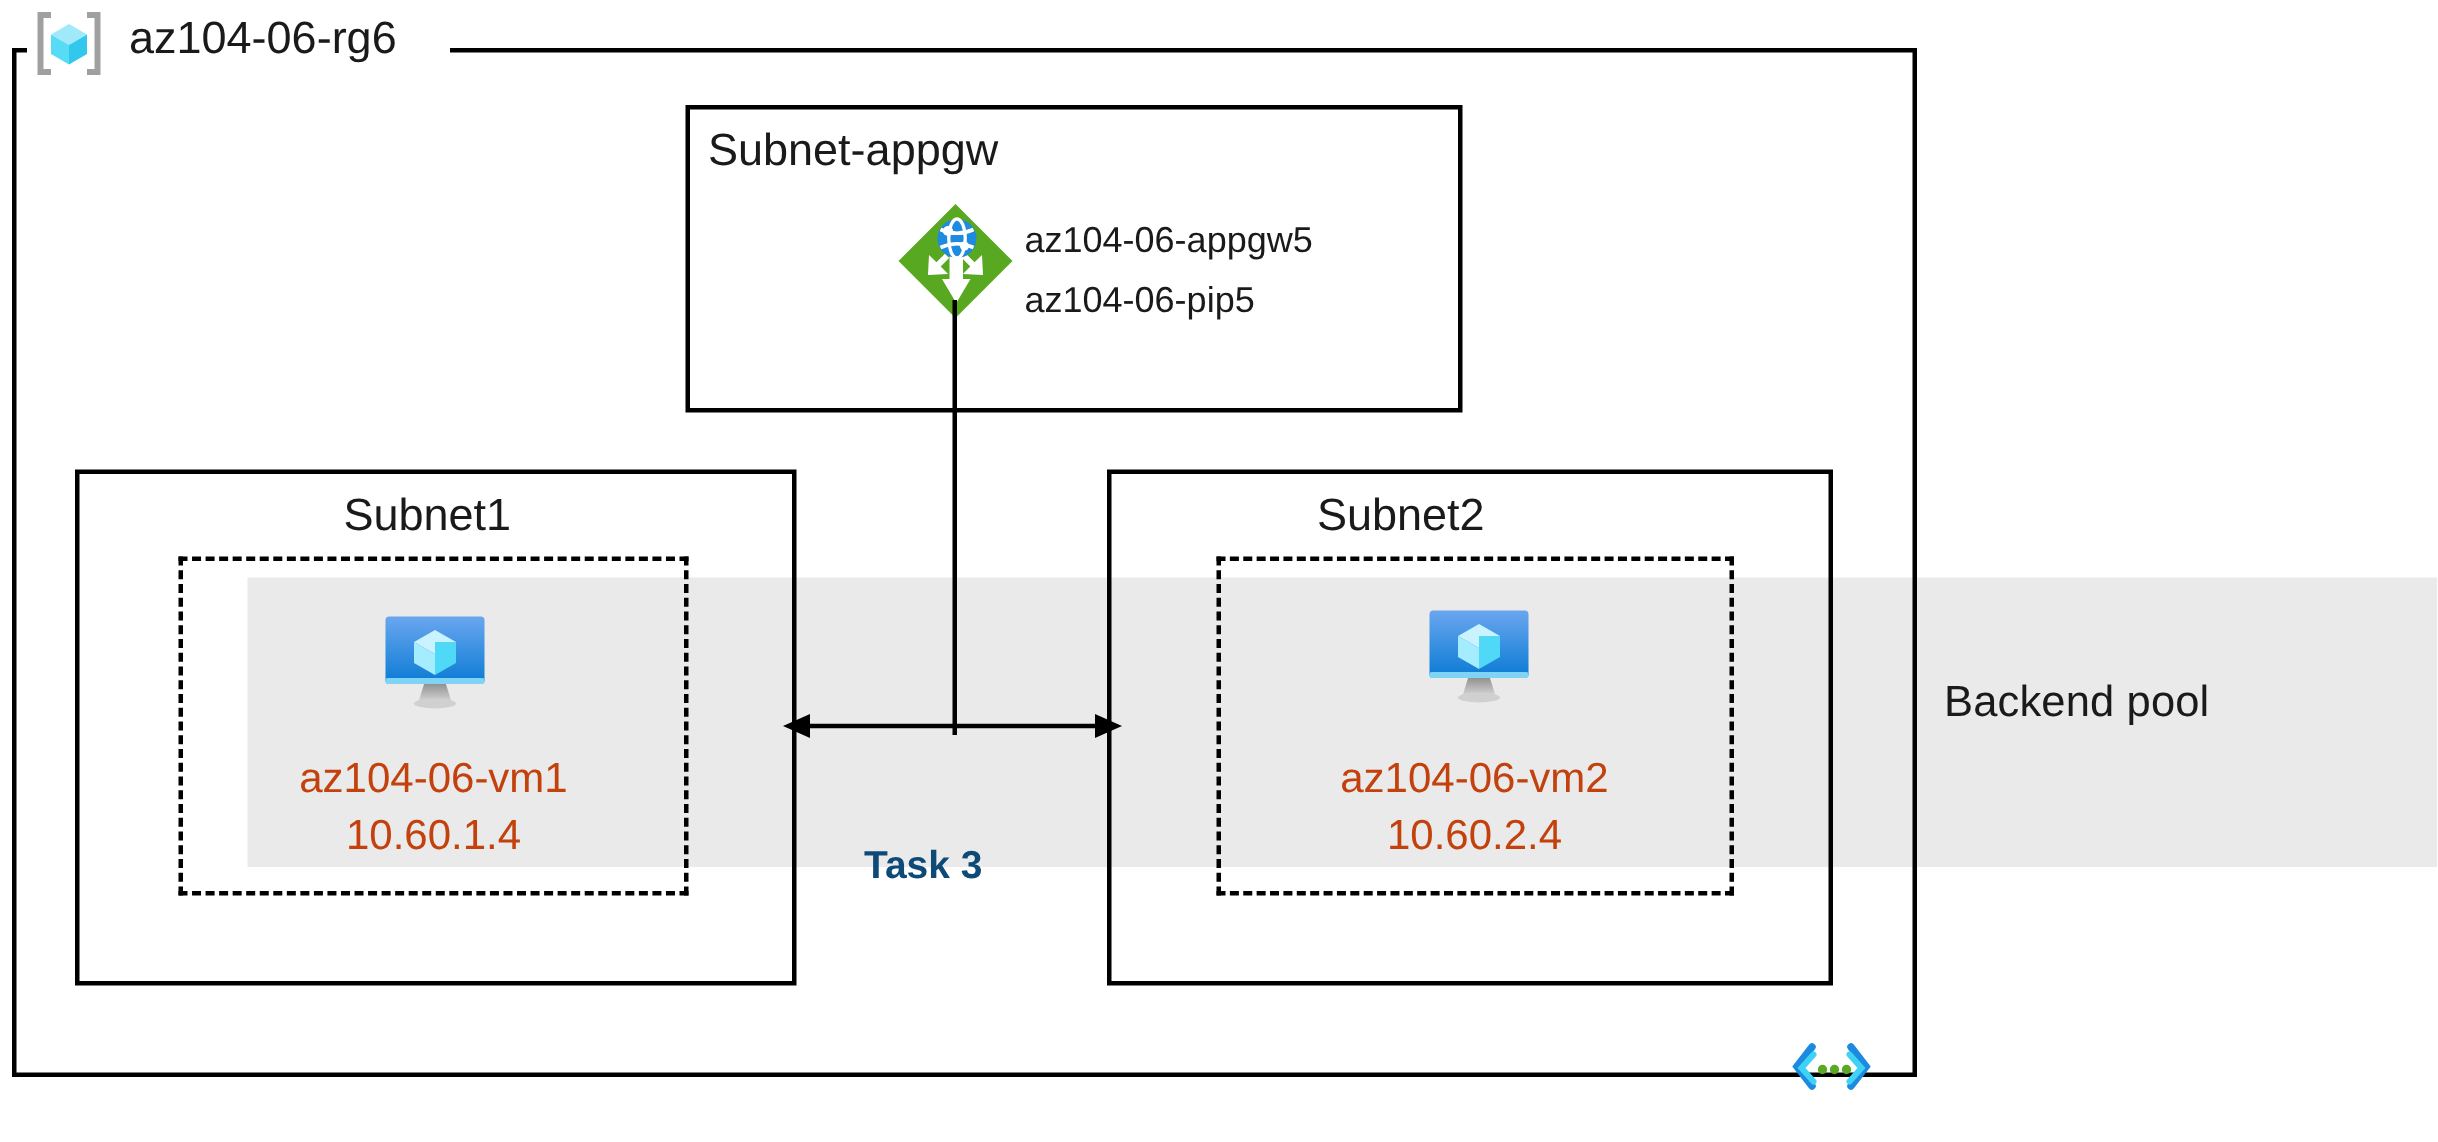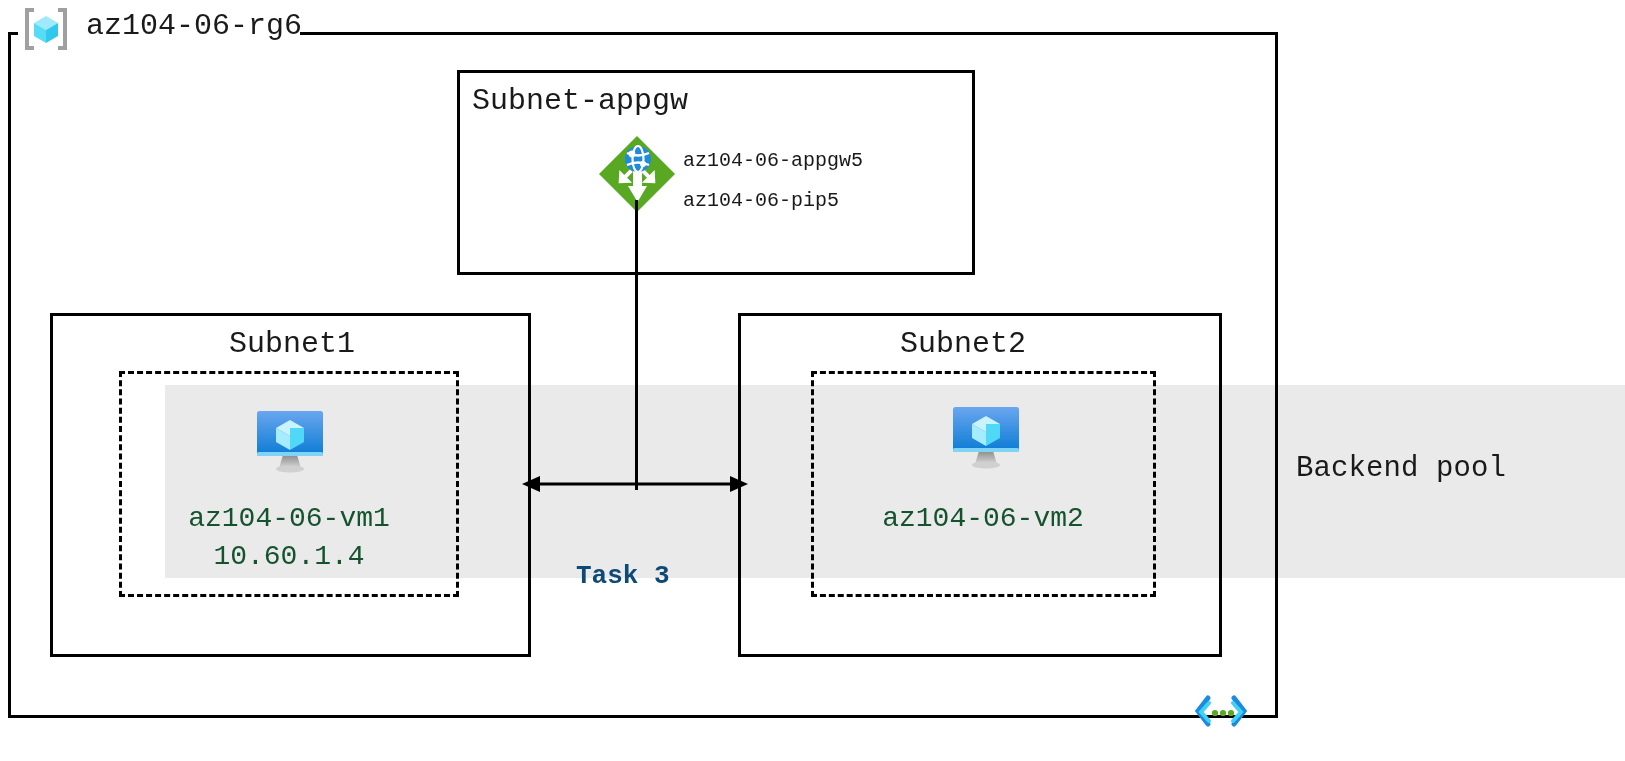--- a/index.html
+++ b/index.html
@@ -11,21 +11,21 @@
     font-family: "Liberation Sans", sans-serif;
     color: #000000;
   }
   #canvas {
     position: relative;
     width: 1625px;
     height: 761px;
     background: #ffffff;
     overflow: hidden;
   }
-  .abs { position: absolute; font-family: Liberation Mono, monospace; }
+  .abs { position: absolute; }
 
   
   .backend-band {
     left: 165px;
     top: 385px;
     width: 1460px;
     height: 193px;
     background: #eaeaea;
   }
   .backend-pool-label {
@@ -94,55 +94,55 @@
     width: 484px;
     height: 344px;
   }
   .subnet-title {
     font-size: 30px;
     color: #1a1a1a;
     white-space: nowrap;
   }
   .subnet-appgw-title { left: 472px; top: 84px; }
   .subnet1-title { left: 229px; top: 327px; text-align: center; }
-  .subnet2-title { left: 900px; top: 327px; }
+  .subnet2-title { left: 878px; top: 327px; }
 
   
   .dashed-box {
     border: 3px dashed #000000;
     box-sizing: border-box;
     background: transparent;
   }
   .dashed1 { left: 119px; top: 371px; width: 340px; height: 226px; }
   .dashed2 { left: 811px; top: 371px; width: 345px; height: 226px; }
 
   
   .res-label {
     font-size: 28px;
-    color: #14532d;
+    color: #c2410c;
     text-align: center;
     line-height: 38px;
     white-space: nowrap;
   }
   .vm1-label { left: 139px; top: 500px; width: 300px; }
   .vm2-label { left: 833px; top: 500px; width: 300px; }
 
   .sub-caption {
     font-size: 28px;
     color: #1a1a1a;
     text-align: center;
     white-space: nowrap;
   }
   .images-caption { left: 139px; top: 607px; width: 300px; }
   .videos-caption { left: 833px; top: 613px; width: 300px; }
 
   .appgw-names {
     left: 683px;
     top: 141px;
-    font-size: 20px;
+    font-size: 24px;
     color: #1a1a1a;
     line-height: 40px;
     white-space: nowrap;
   }
 
   .task-label {
     left: 576px;
     top: 541px;
     font-size: 26px;
     font-weight: bold;
@@ -272,20 +272,21 @@
       <rect x="6" y="5" width="66" height="45" rx="2.5" fill="url(#vmg2)"></rect>
       <rect x="6" y="46" width="66" height="4" rx="1.5" fill="#7fd4f5"></rect>
       <polygon points="39,14 53,22 39,30 25,22" fill="#c9f4ff"></polygon>
       <polygon points="25,22 39,30 39,44 25,36" fill="#a6ecff"></polygon>
       <polygon points="39,22 53,22 53,36 39,44" fill="#4fd9f7"></polygon>
     </svg>
   </div>
 
   <div class="abs res-label vm2-label">
     <div>az104-06-vm2</div>
+    <div>10.60.2.4</div>
   </div>
 
   <div class="abs harrow-svg">
     <svg width="230" height="28" viewBox="0 0 230 28">
       <line x1="16" y1="14" x2="214" y2="14" stroke="#000000" stroke-width="3"></line>
       <polygon points="2,14 20,6 20,22" fill="#000000"></polygon>
       <polygon points="228,14 210,6 210,22" fill="#000000"></polygon>
     </svg>
   </div>
 

